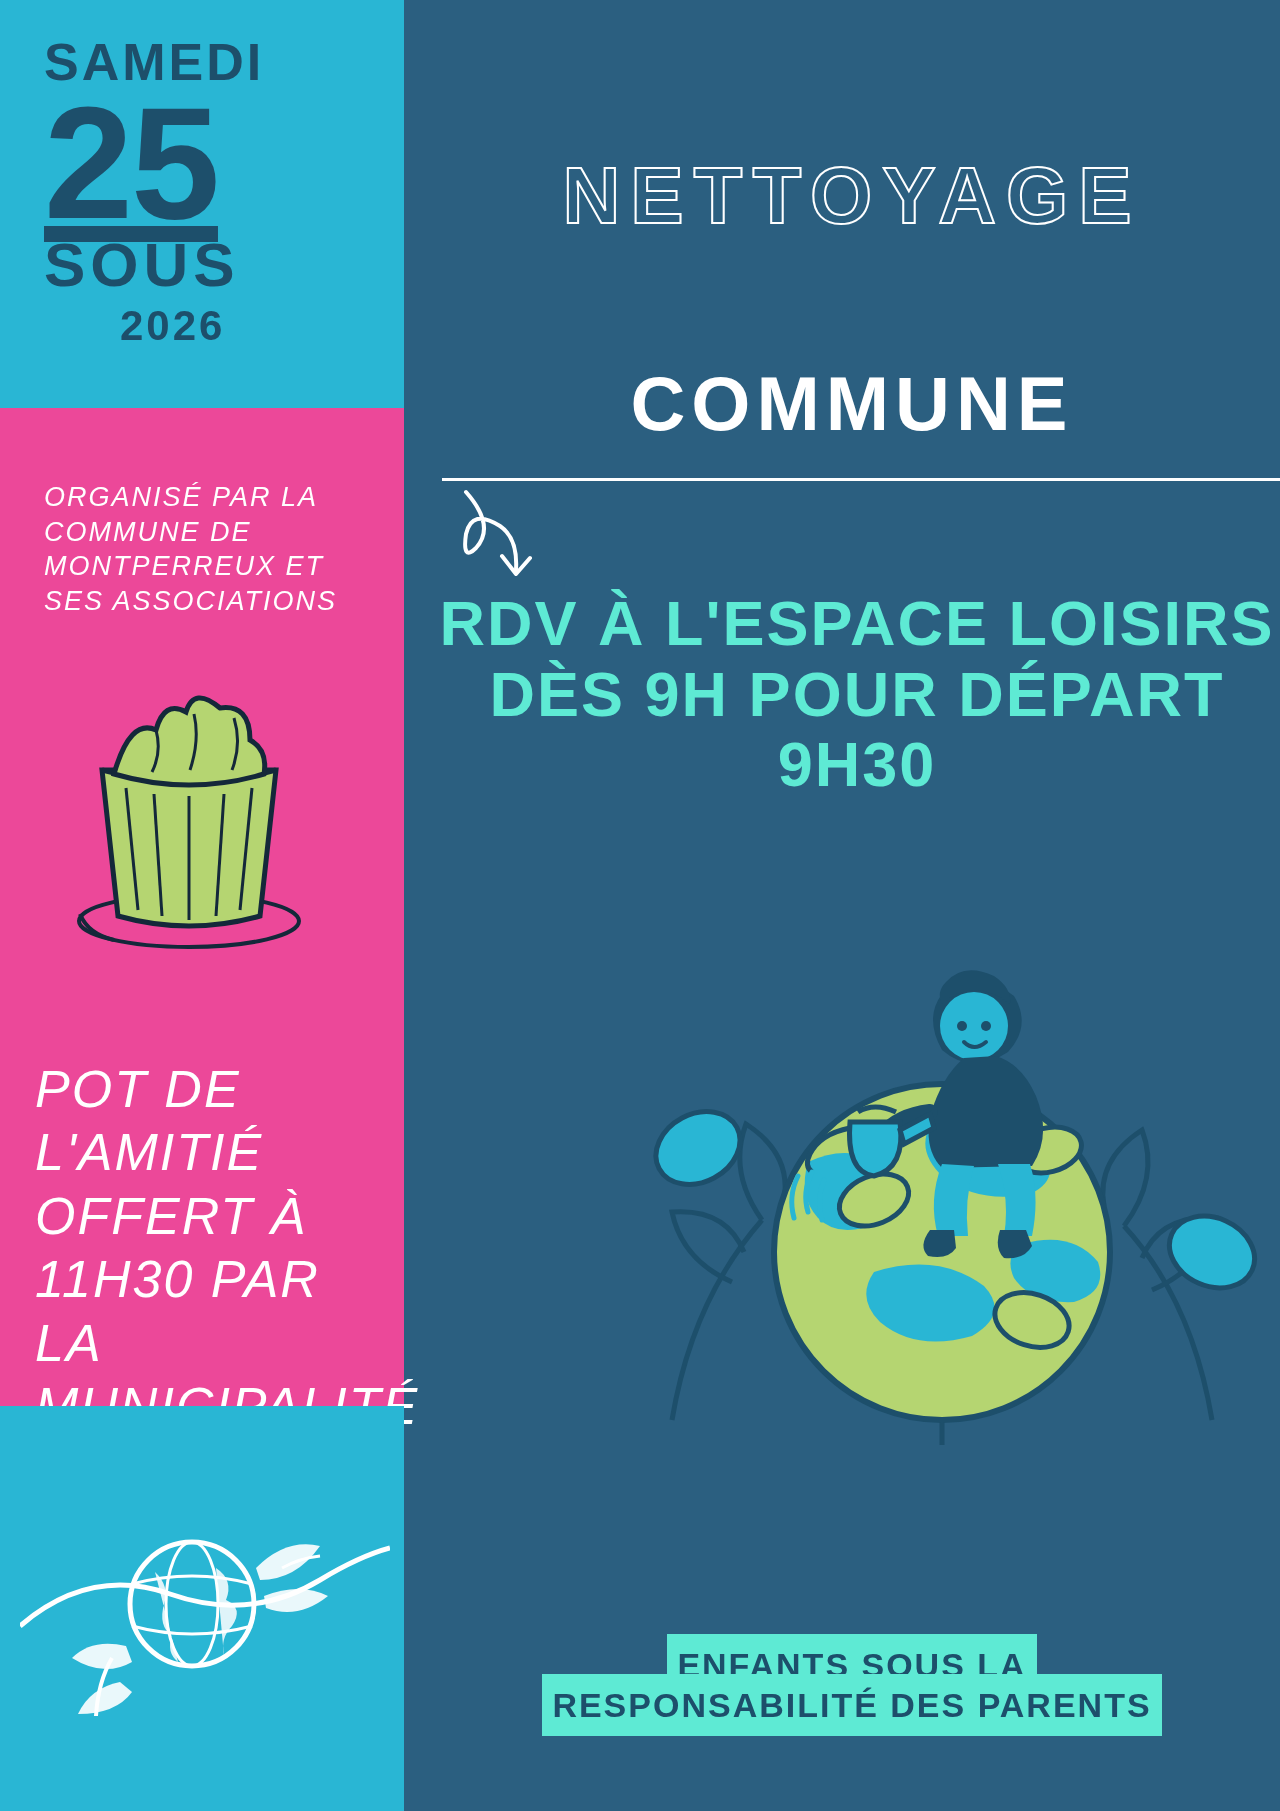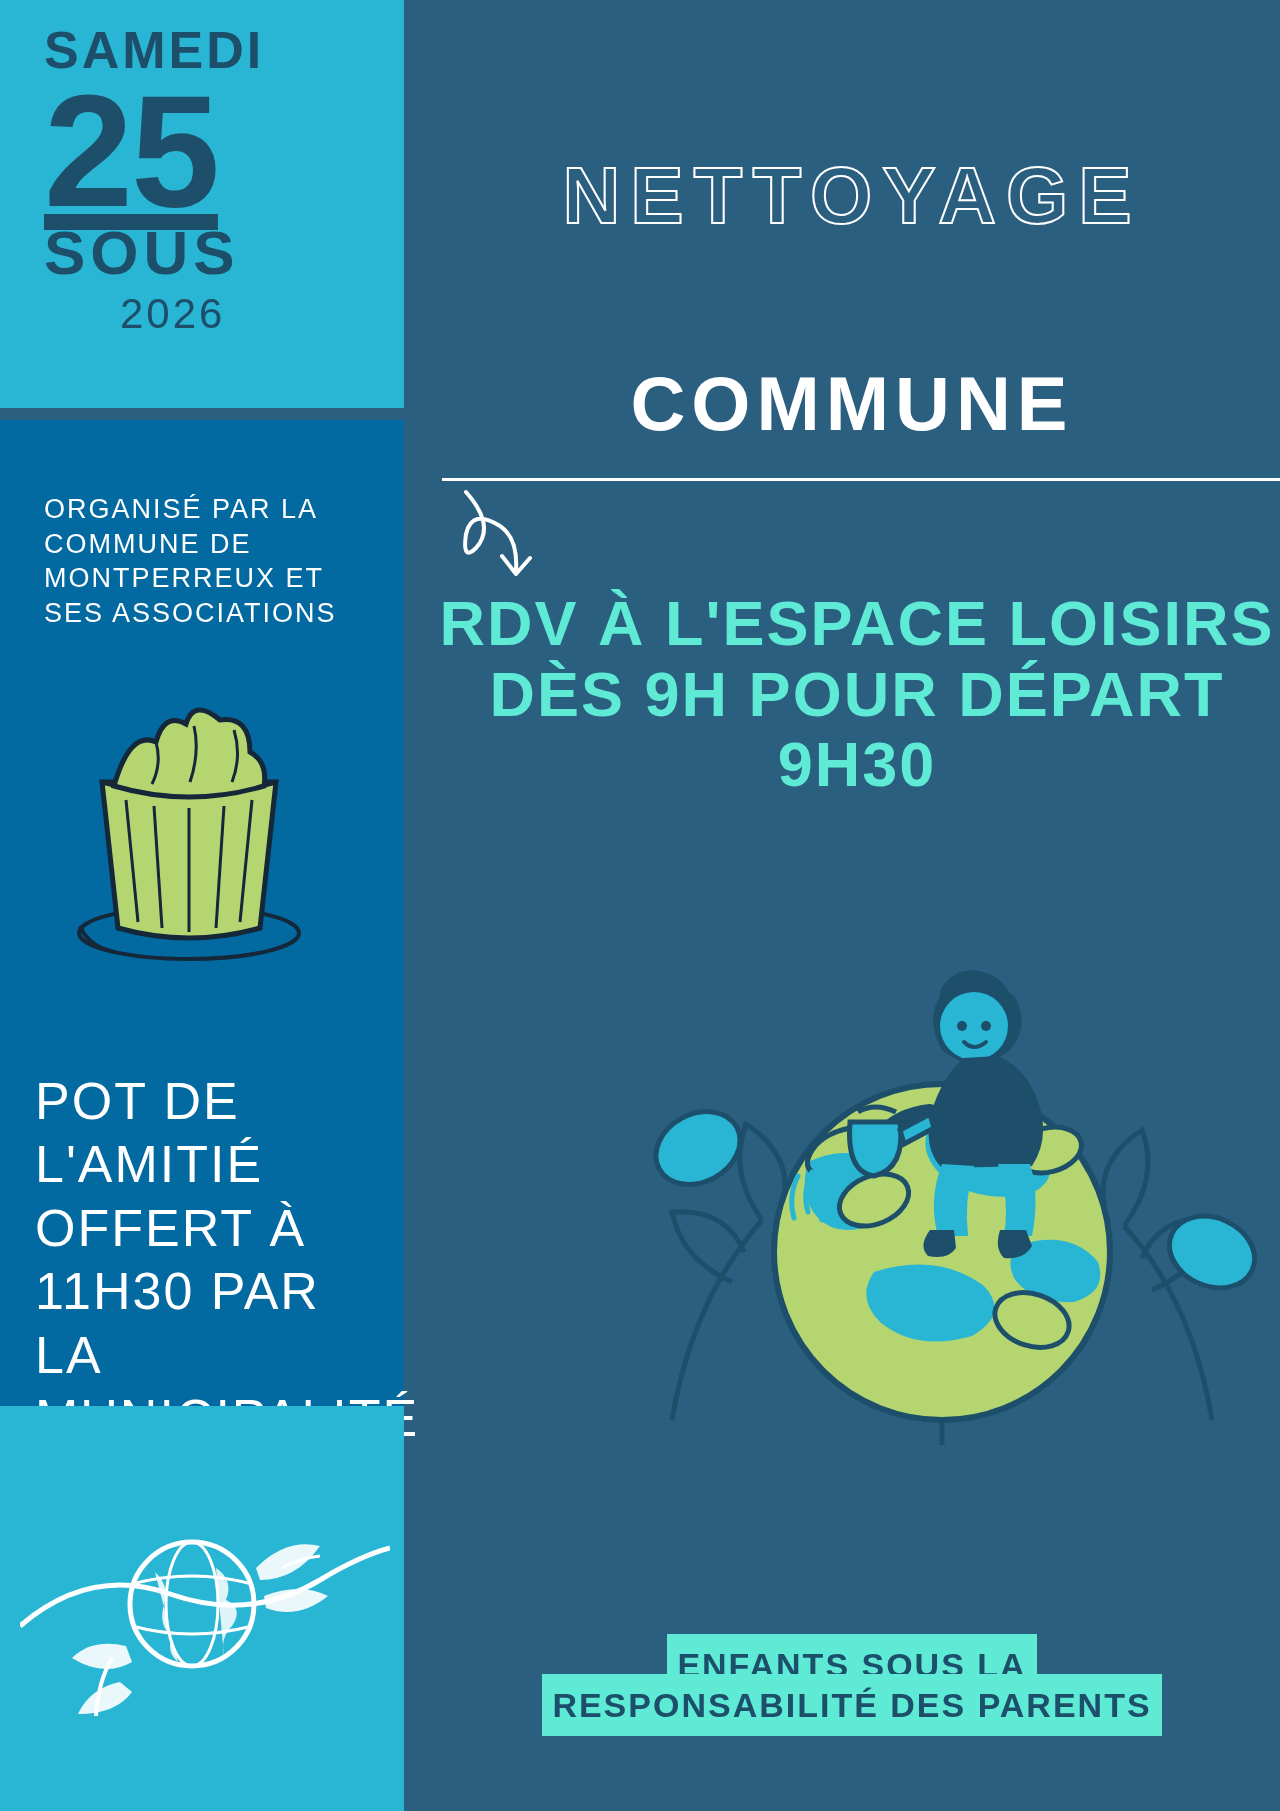--- a/index.html
+++ b/index.html
@@ -24,21 +24,21 @@
     width: 404px;
     height: 1811px;
   }
   .date-block {
     position: absolute;
     left: 0; top: 0;
     width: 404px;
     height: 408px;
     background: #29b6d4;
     color: #17465f;
-    padding: 24px 30px 0 44px;
+    padding: 36px 30px 0 44px;
   }
   .date-samedi {
     font-size: 52px;
     font-weight: bold;
     letter-spacing: 3px;
     line-height: 1.0;
     color: #1d4f6b;
   }
   .date-day {
     font-size: 160px;
@@ -52,33 +52,34 @@
   .date-month {
     font-size: 62px;
     font-weight: bold;
     letter-spacing: 5px;
     line-height: 1.0;
     color: #1d4f6b;
     margin-top: 2px;
   }
   .date-year {
     font-size: 42px;
-    font-weight: normal;
+    font-weight: bold;
     letter-spacing: 3px;
     color: #1d4f6b;
     margin-top: 6px;
     margin-left: 76px;
   }
 
   .green-block {
     position: absolute;
-    left: 0; top: 420px;
+    left: 0; top: 408px;
     width: 404px;
     height: 998px;
-    background: #0369a1;
+    background: #ec4899;
+    font-style: italic;
   }
   .organised-text {
     position: absolute;
     left: 44px; top: 72px;
     width: 330px;
     color: #ffffff;
     font-size: 27px;
     font-weight: normal;
     letter-spacing: 2px;
     line-height: 1.28;

